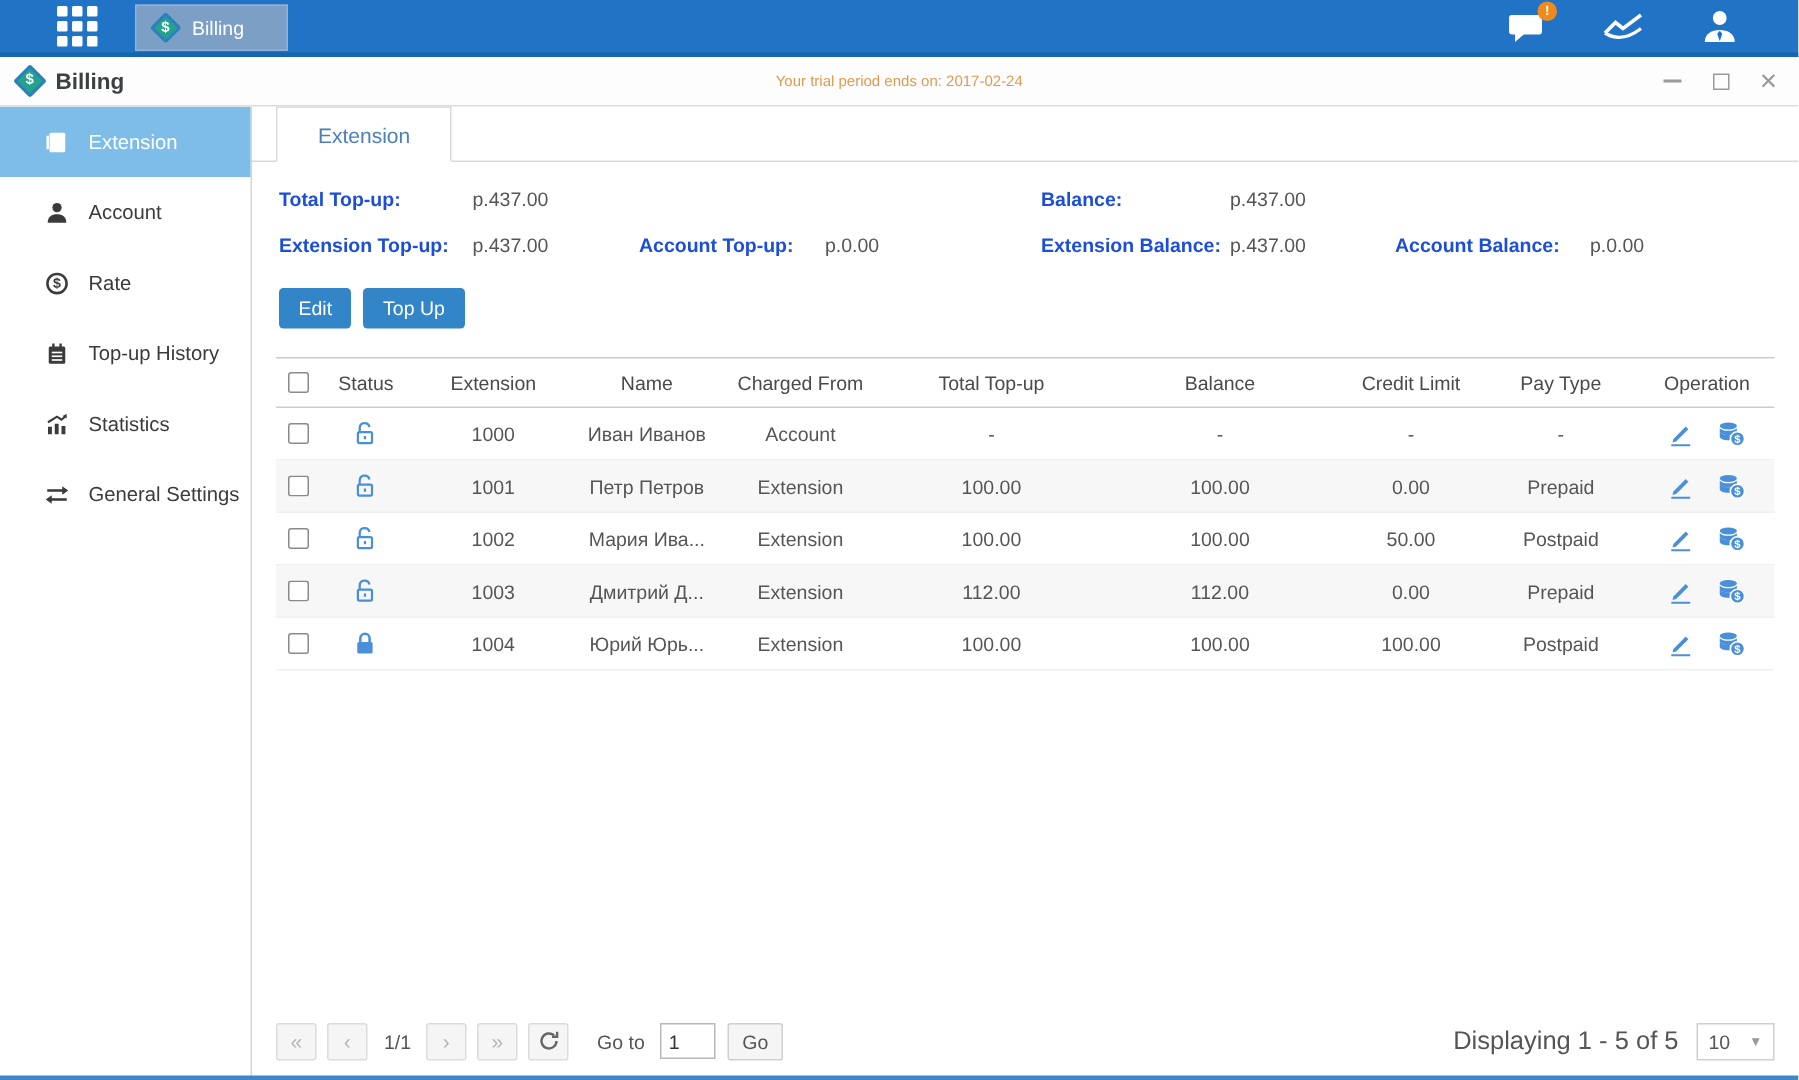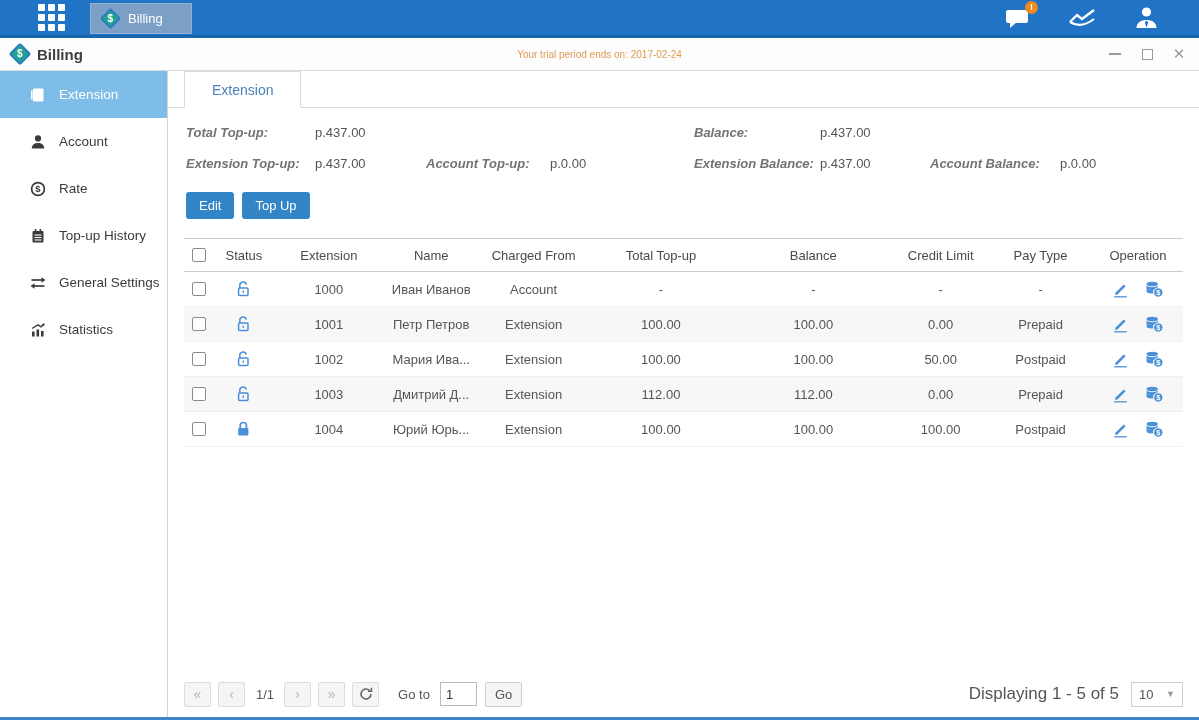--- a/index.html
+++ b/index.html
@@ -38,21 +38,21 @@
   .side-item svg { flex:0 0 auto; }
   .side-item.active { background:#7fbde9; color:#fff; }
 
   .main { flex:1; display:flex; flex-direction:column; min-width:0; position:relative; }
   .tabstrip { display:flex; padding-left:16px; border-bottom:1px solid #d9d9d9; height:37px; flex:0 0 auto; }
   .mtab { padding:0 27px; display:flex; align-items:center; background:#fff; border:1px solid #d9d9d9; border-bottom:1px solid #fff; margin-bottom:-1px; color:#4b80ba; font-size:14px; cursor:pointer; }
 
   
   .summary { padding:9px 0 0 18px; flex:0 0 auto; }
   .srow { display:grid; grid-template-columns:129px 111px 124px 144px 126px 110px 130px 1fr; height:31px; align-items:center; font-size:13px; }
-  .slabel { font-weight:bold; color:#737373;font-style:italic; }
+  .slabel { font-weight:bold; color:#1d4ed8; }
   .sval { color:#555; }
 
   
   .btnrow { display:flex; gap:8px; padding:13px 0 0 18px; flex:0 0 auto; }
   .btn { background:#3285c7; color:#fff; border:none; font-size:13px; font-family:"Liberation Sans",sans-serif; padding:6px 13px; border-radius:3px; cursor:pointer; }
 
   
   .table { margin:19px 16px 0 16px; flex:0 0 auto; }
   .thead { display:flex; height:34px; border-top:1px solid #cccccc; border-bottom:1px solid #cccccc; align-items:center; color:#4a4a4a; font-size:13px; }
   .trow { display:flex; height:35px; align-items:center; color:#555; font-size:13px; border-bottom:1px solid #f0f0f0; }
@@ -178,36 +178,36 @@
           <rect x="4.8" y="1" width="1.6" height="3" fill="currentColor"></rect>
           <rect x="9.6" y="1" width="1.6" height="3" fill="currentColor"></rect>
           <line x1="4.5" y1="7" x2="11.5" y2="7" stroke="#fff" stroke-width="1.1"></line>
           <line x1="4.5" y1="9.5" x2="11.5" y2="9.5" stroke="#fff" stroke-width="1.1"></line>
           <line x1="4.5" y1="12" x2="11.5" y2="12" stroke="#fff" stroke-width="1.1"></line>
         </svg>
         <span>Top-up History</span>
       </div>
       <div class="side-item">
         <svg width="16" height="16" viewBox="0 0 16 16">
-          <line x1="1.5" y1="5" x2="12.5" y2="5" stroke="currentColor" stroke-width="1.7"></line>
-          <path d="M11.5 2.2 l4 2.8 -4 2.8 Z" fill="currentColor"></path>
-          <line x1="14.5" y1="11" x2="3.5" y2="11" stroke="currentColor" stroke-width="1.7"></line>
-          <path d="M4.5 8.2 l-4 2.8 4 2.8 Z" fill="currentColor"></path>
-        </svg>
-        <span>General Settings</span>
-      </div>
-      <div class="side-item">
-        <svg width="16" height="16" viewBox="0 0 16 16">
           <rect x="2" y="9.5" width="2.6" height="5" fill="currentColor"></rect>
           <rect x="6.5" y="7.5" width="2.6" height="7" fill="currentColor"></rect>
           <rect x="11" y="9" width="2.6" height="5.5" fill="currentColor"></rect>
           <path d="M2 6.5 L8 2.8 L11 4.8 L14 2.2" fill="none" stroke="currentColor" stroke-width="1.4"></path>
           <path d="M14.5 1 l-0.2 3 -2.6 -1.6 Z" fill="currentColor"></path>
         </svg>
         <span>Statistics</span>
+      </div>
+      <div class="side-item">
+        <svg width="16" height="16" viewBox="0 0 16 16">
+          <line x1="1.5" y1="5" x2="12.5" y2="5" stroke="currentColor" stroke-width="1.7"></line>
+          <path d="M11.5 2.2 l4 2.8 -4 2.8 Z" fill="currentColor"></path>
+          <line x1="14.5" y1="11" x2="3.5" y2="11" stroke="currentColor" stroke-width="1.7"></line>
+          <path d="M4.5 8.2 l-4 2.8 4 2.8 Z" fill="currentColor"></path>
+        </svg>
+        <span>General Settings</span>
       </div>
     </div>
 
     <div class="main">
 
       <div class="tabstrip">
         <div class="mtab">Extension</div>
       </div>
 
       <div class="summary">

